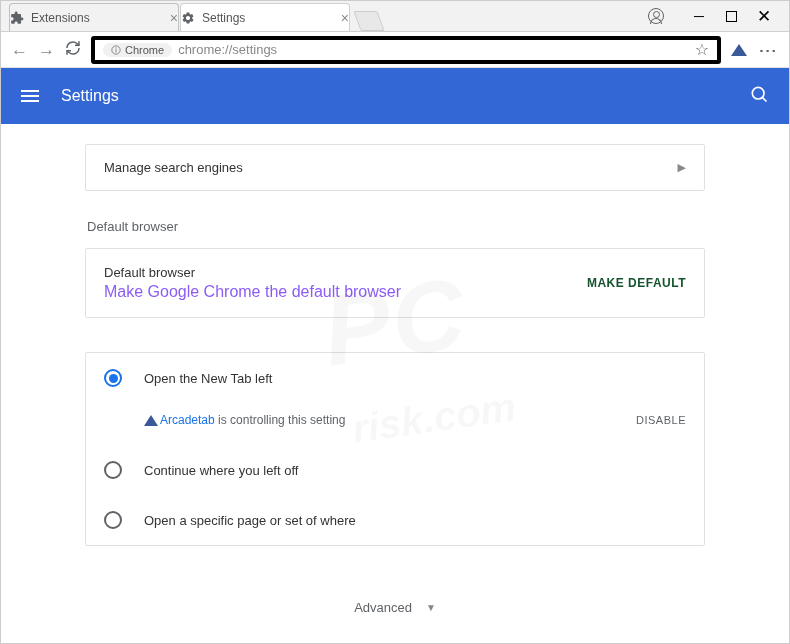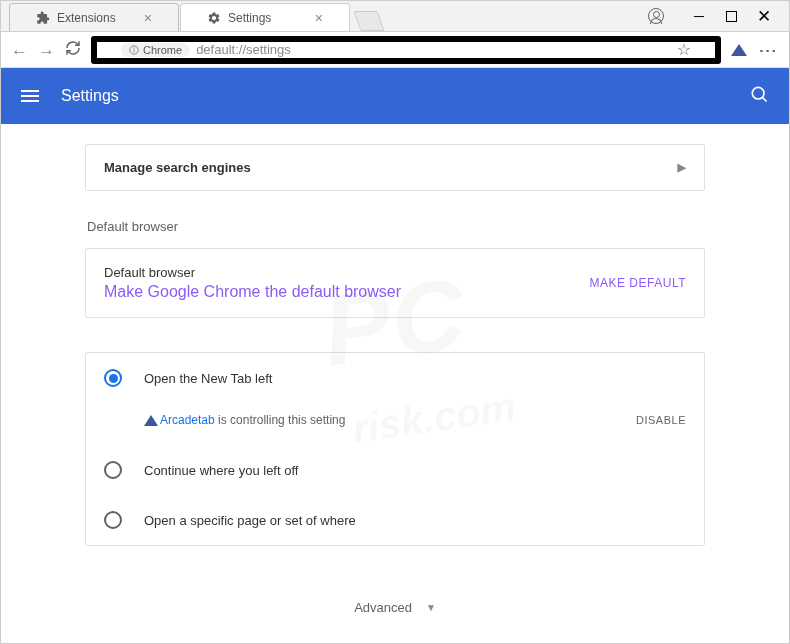--- a/index.html
+++ b/index.html
@@ -5,56 +5,56 @@
     * { margin: 0; padding: 0; box-sizing: border-box; font-family: 'Segoe UI', Arial, sans-serif; }
     body { width: 790px; height: 644px; background: #fff; border: 1px solid #ccc; overflow: hidden; position: relative; }
     .win-controls { display: flex; position: absolute; top: 0; right: 0; height: 30px; align-items: center; gap: 20px; padding: 0 18px; z-index: 10; }
     .win-btn { width: 14px; height: 14px; display: flex; align-items: center; justify-content: center; cursor: pointer; font-size: 14px; color: #000; }
     .profile-icon { width: 16px; height: 16px; border: 1.5px solid #5f6368; border-radius: 50%; position: relative; margin-right: 8px;}
     .profile-icon::before { content: ''; position: absolute; width: 5px; height: 5px; border: 1.5px solid #5f6368; border-radius: 50%; top: 2px; left: 3.5px; }
     .profile-icon::after { content: ''; position: absolute; width: 10px; height: 5px; border: 1.5px solid #5f6368; border-bottom: none; border-radius: 10px 10px 0 0; bottom: -1px; left: 1px; }
     
     
     .tabs-bar { background: #f2f2f2; height: 34px; display: flex; align-items: flex-end; padding-left: 8px; border-bottom: 1px solid #d0d0d0; margin-top: -3px; padding-top: 8px;}
-    .tab { background: #f2f2f2; border: 1px solid #c0c0c0; border-bottom: none; height: 28px; width: 170px; display: flex; align-items: center; padding: 0 26px; font-size: 12px; color: #555; border-radius: 4px 4px 0 0; margin-right: 1px; position: relative; }
+    .tab { background: #f2f2f2; border: 1px solid #c0c0c0; border-bottom: none; height: 28px; width: 170px; display: flex; align-items: center; padding: 0 0; font-size: 12px; color: #555; border-radius: 4px 4px 0 0; margin-right: 1px; position: relative; }
     .tab.active { background: #fff; border-color: #d0d0d0; z-index: 2; }
     .tab-icon { width: 14px; height: 14px; margin-right: 7px; display: flex; align-items: center; justify-content: center; }
     .tab-close { margin-left: auto; color: #888; font-size: 14px; cursor: pointer; }
     .new-tab { width: 24px; height: 20px; background: #e8e8e8; margin-left: 6px; transform: skewX(20deg); border: 1px solid #ccc; border-radius: 2px;}
     
     
     .addr-bar { height: 36px; background: #fff; display: flex; align-items: center; padding: 0 10px; border-bottom: 1px solid #e0e0e0; gap: 10px; }
     .nav-arrow { color: #888; font-size: 17px; cursor: pointer; }
     .reload { color: #5f6368; font-size: 16px; cursor: pointer; }
-    .url-box { flex: 1; height: 28px; border: 6px solid #000000; border-radius: 3px; display: flex; align-items: center; padding: 0 24px; font-size: 13px; }
+    .url-box { flex: 1; height: 28px; border: 4px solid #000000; border-radius: 3px; display: flex; align-items: center; padding: 0 8px; font-size: 13px; }
     .url-chip { background: #f1f1f1; border-radius: 10px; padding: 1px 8px; font-size: 11px; color: #555; margin-right: 6px; display: flex; align-items: center; gap: 4px; }
     .url-host { color: #888; }
     .star { margin-left: auto; color: #5f6368; font-size: 16px; cursor: pointer; }
     .ext-icon-tri { width: 0; height: 0; border-left: 8px solid transparent; border-right: 8px solid transparent; border-bottom: 12px solid #3b5998; position: relative; }
     .menu-dots { color: #5f6368; font-size: 18px; cursor: pointer; letter-spacing: -2px; writing-mode: vertical-lr; }
     
     
     .page-header { background: #3367d6; height: 56px; display: flex; align-items: center; padding: 0 20px; color: #fff; }
     .hamburger { display: flex; flex-direction: column; gap: 3px; cursor: pointer; margin-right: 22px; }
     .hamburger span { width: 18px; height: 2px; background: #fff; }
     .page-title { font-size: 16px; font-weight: 400; }
     .search-icon { margin-left: auto; color: #fff; cursor: pointer; }
     
     
     .content-scroll { height: 504px; overflow-y: scroll; background: #fff; }
     .content-inner { max-width: 620px; margin: 0 auto; padding: 20px 0 60px 0; }
-    .card-row { background: #fff; border: 1px solid #e0e0e0; border-radius: 2px; padding: 15px 18px; display: flex; align-items: center; font-size: 13px; color: #333; cursor: pointer; margin-bottom: 28px; font-weight: bold; }
+    .card-row { background: #fff; border: 1px solid #e0e0e0; border-radius: 2px; padding: 15px 18px; display: flex; align-items: center; font-size: 13px; color: #333; cursor: pointer; margin-bottom: 28px; }
     .chevron-r { margin-left: auto; color: #888; font-size: 11px; }
     .section-label { font-size: 13px; color: #5f6368; margin-bottom: 14px; padding-left: 2px; }
     
     .card { background: #fff; border: 1px solid #e0e0e0; border-radius: 2px; margin-bottom: 34px; }
     .card-item { padding: 16px 18px; display: flex; align-items: center; }
     .card-title { font-size: 13px; color: #333; }
     .card-sub { font-size: 16px; color: #8b5cf6; margin-top: 3px; }
-    .make-default-btn { margin-left: auto; color: #8b5cf6; font-size: 12px; letter-spacing: 0.5px; cursor: pointer; font-weight: 400; }
+    .make-default-btn { margin-left: auto; color: #14532d; font-size: 12px; letter-spacing: 0.5px; cursor: pointer; font-weight: 700; }
     
     .radio-row { padding: 16px 18px; display: flex; align-items: center; gap: 22px; font-size: 13px; color: #333; cursor: pointer; }
     .radio { width: 18px; height: 18px; border: 2px solid #5f6368; border-radius: 50%; display: flex; align-items: center; justify-content: center; flex-shrink: 0; }
     .radio.checked { border-color: #1a73e8; }
     .radio.checked::after { content: ''; width: 9px; height: 9px; background: #1a73e8; border-radius: 50%; }
     .ext-info-row { padding: 10px 18px 18px 58px; display: flex; align-items: center; font-size: 12px; gap: 2px; }
     .ext-link { color: #1a73e8; }
     .ext-text { color: #5f6368; }
     .disable-btn { margin-left: auto; color: #5f6368; font-size: 11px; letter-spacing: 0.5px; cursor: pointer; }
     .mini-tri { width: 0; height: 0; border-left: 7px solid transparent; border-right: 7px solid transparent; border-bottom: 11px solid #3b5998; }
@@ -116,21 +116,21 @@
   </span>
   <div class="url-box">
     <span class="url-chip">
       <svg width="10" height="10" viewBox="0 0 24 24" fill="#777">
           <circle cx="12" cy="12" r="10" fill="none" stroke="#777" stroke-width="2"></circle>
           <circle cx="12" cy="7" r="1.5"></circle>
           <rect x="11" y="10" width="2" height="8"></rect>
         </svg>
       <span>Chrome</span>
     </span>
-    <span class="url-host">default://settings</span>
+    <span class="url-host">chrome://settings</span>
     <span class="star">☆</span>
   </div>
   <div class="ext-icon-tri"></div>
   <span class="menu-dots">⋮</span>
 </div>
 
 <div class="page-header">
   <div class="hamburger">
       <span></span>
       <span></span>

